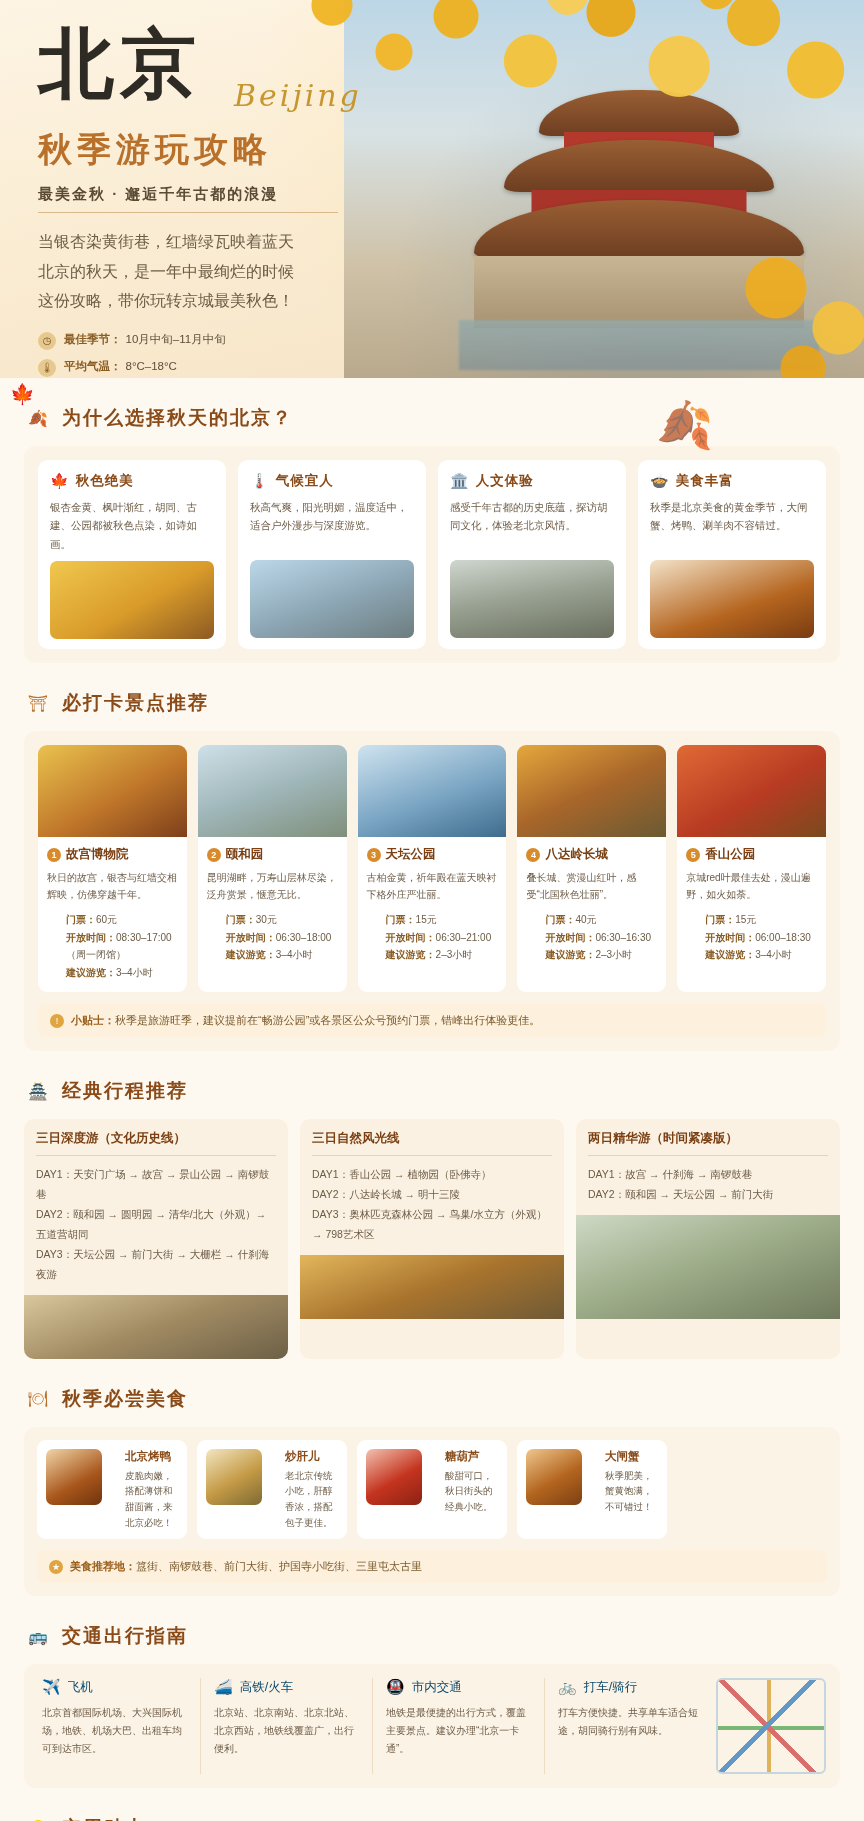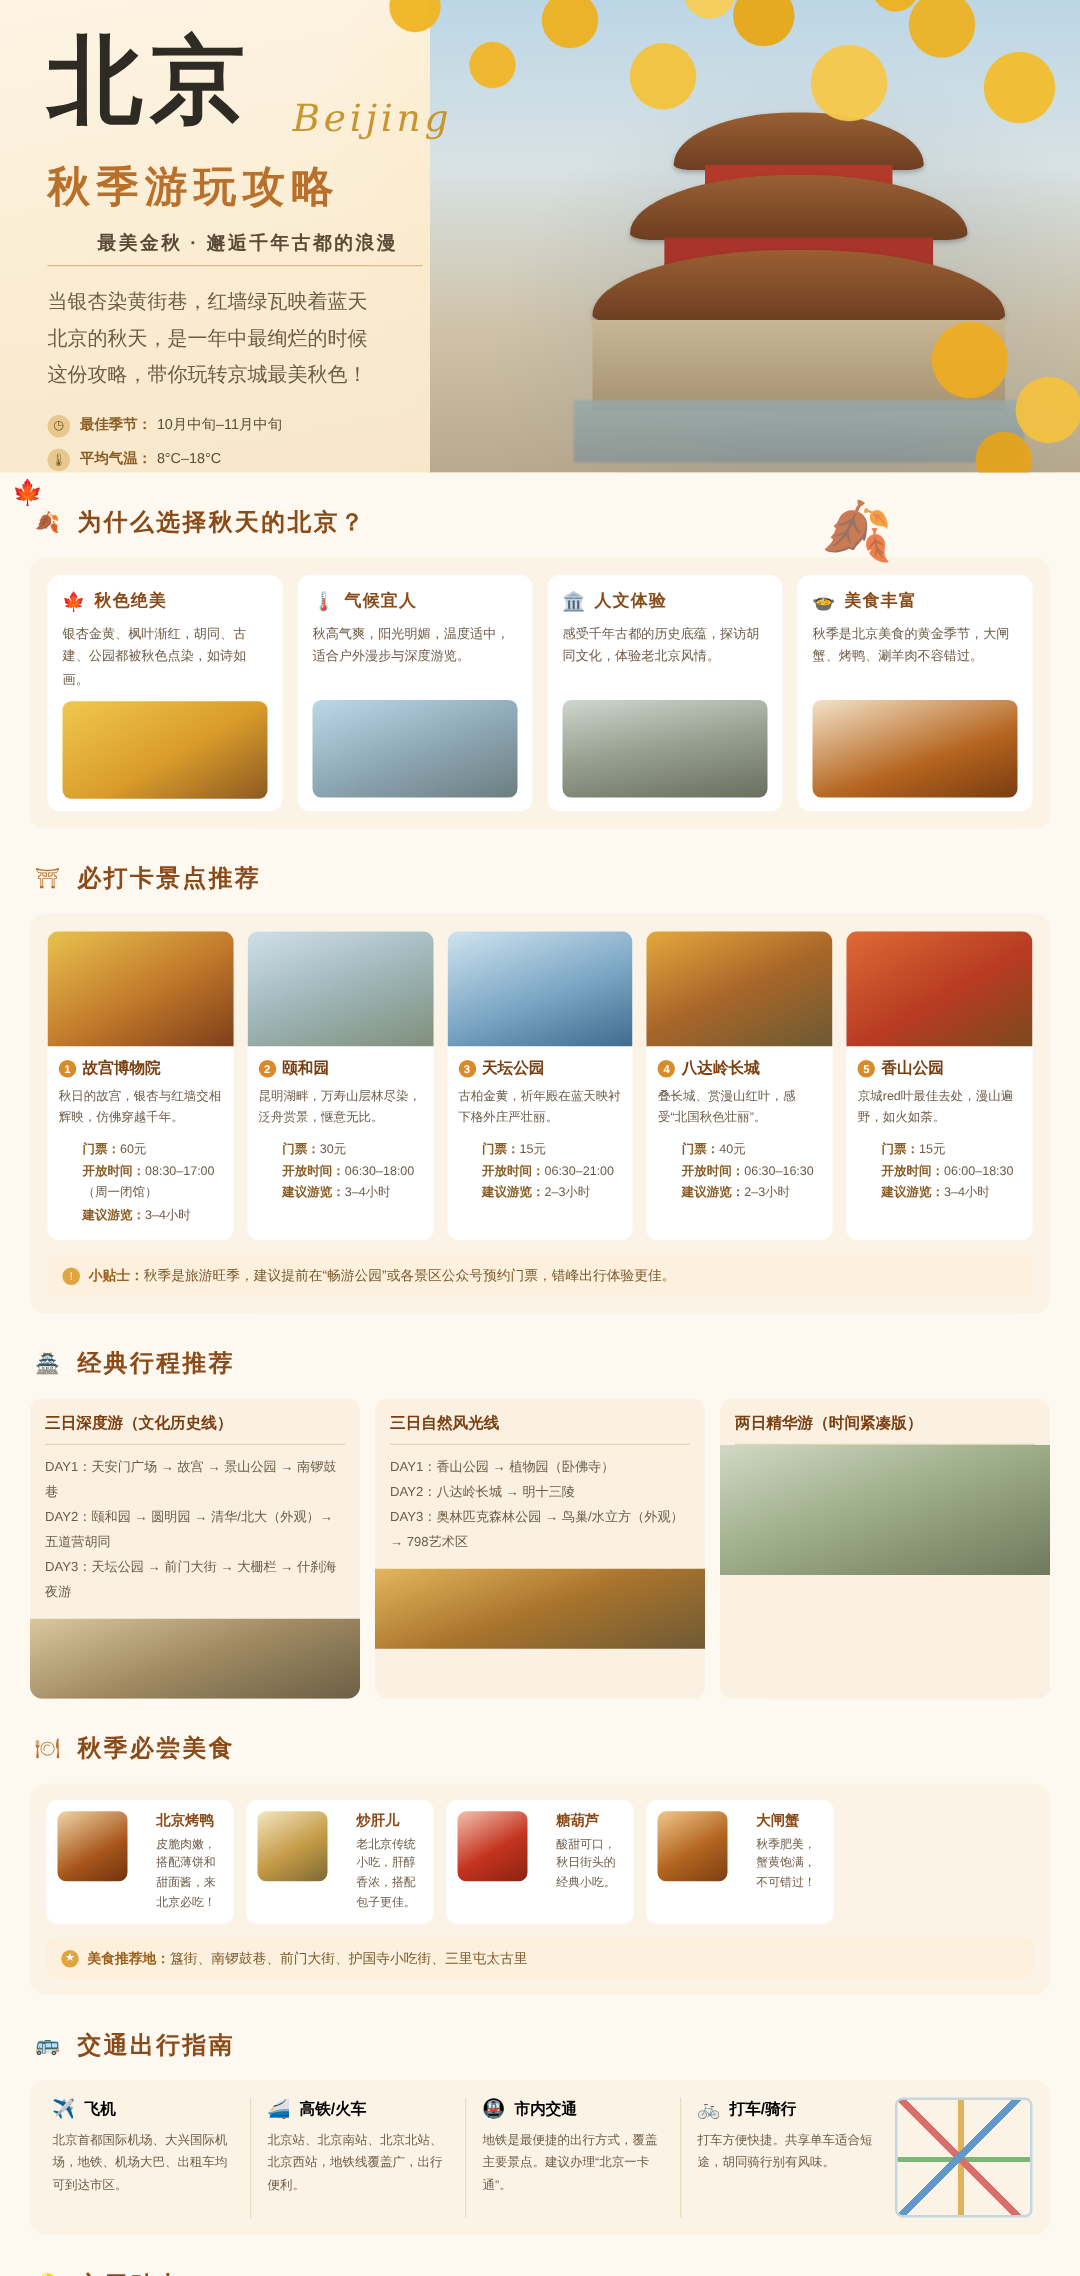--- a/index.html
+++ b/index.html
@@ -76,21 +76,21 @@
   }
   .title-en {
     font-family: "DejaVu Serif", serif; font-style: italic; font-size: 30px;
     color: #c8962f; margin: -24px 0 0 196px; letter-spacing: 3px;
   }
   .title-sub {
     font-family: "DejaVu Serif", serif; font-size: 34px; font-weight: 700;
     color: #b9702a; letter-spacing: 5px; margin-top: 14px;
   }
   .title-tag {
-    font-size: 15px; color: #5a4a36; letter-spacing: 2px; margin-top: 12px; font-weight: 600; margin-left: 40px;
+    font-size: 15px; color: #5a4a36; letter-spacing: 2px; margin-top: 12px; font-weight: 600;
   }
   .title-rule { width: 300px; height: 1px; background: #d9b98a; margin: 8px 0 14px; }
   .hero-desc { font-size: 16px; line-height: 1.85; color: #6d5c47; width: 300px; }
   .hero-facts { margin-top: 16px; }
   .fact { display: flex; align-items: flex-start; gap: 8px; margin-bottom: 9px; font-size: 11.5px; color: #5e4e3a; }
   .fact .ico {
     width: 18px; height: 18px; border-radius: 50%; background: #e7c98f;
     color: #7a5a24; font-size: 10px; display: flex; align-items: center; justify-content: center; flex: none;
   }
   .fact b { color: #8a5d24; font-weight: 700; margin-right: 4px; }
@@ -176,21 +176,21 @@
                    font-size: 9px; display: flex; align-items: center; justify-content: center; flex: none; }
   .food-bar b { color: #9a5f1c; }
 
   
   .trans-pane { background: #fbf3e6; border-radius: 12px; padding: 14px; display: flex; gap: 0; }
   .trans-col { flex: 1; padding: 0 13px; border-right: 1px solid #ecdcc2; }
   .trans-col:first-child { padding-left: 4px; }
   .trans-col:nth-child(4) { border-right: none; }
   .trans-head { display: flex; align-items: center; gap: 7px; margin-bottom: 8px; }
   .trans-head .e { font-size: 15px; }
-  .trans-head .t { font-size: 12.5px; font-weight: 700; color: #000000; }
+  .trans-head .t { font-size: 12.5px; font-weight: 400; color: #0c4a6e; }
   .trans-txt { font-size: 10px; line-height: 1.8; color: #6d5c47; }
   .metro-map { width: 110px; height: 96px; flex: none; align-self: center;
     background:
       linear-gradient(135deg, transparent 46%, #3b82c4 46%, #3b82c4 50%, transparent 50%),
       linear-gradient(45deg, transparent 46%, #d14f4f 46%, #d14f4f 50%, transparent 50%),
       linear-gradient(0deg, transparent 46%, #5aa85a 46%, #5aa85a 50%, transparent 50%),
       linear-gradient(90deg, transparent 46%, #d9a33a 46%, #d9a33a 50%, transparent 50%);
     border: 2px solid #b8cfe0; border-radius: 6px; opacity: .8;
   }
   .leaf-deco { position: absolute; left: 10px; top: 382px; font-size: 20px; color: #e0a23a; }
@@ -400,20 +400,24 @@
           <div>DAY1：香山公园 → 植物园（卧佛寺）</div>
           <div>DAY2：八达岭长城 → 明十三陵</div>
           <div>DAY3：奥林匹克森林公园 → 鸟巢/水立方（外观）→ 798艺术区</div>
         </div>
         <div class="route-img r2"></div>
       </div>
 
       <div class="route-card">
         <div class="route-head">两日精华游（时间紧凑版）</div>
         <div class="route-line"></div>
+        <div class="route-days">
+          <div>DAY1：故宫 → 什刹海 → 南锣鼓巷</div>
+          <div>DAY2：颐和园 → 天坛公园 → 前门大街</div>
+        </div>
         <div class="route-img r3" style="height:104px;"></div>
       </div>
 
     </div>
   </div>
 
   <div class="section">
     <div class="sec-head">
       <div class="sec-ico">🍽</div>
       <div class="sec-title">秋季必尝美食</div>

